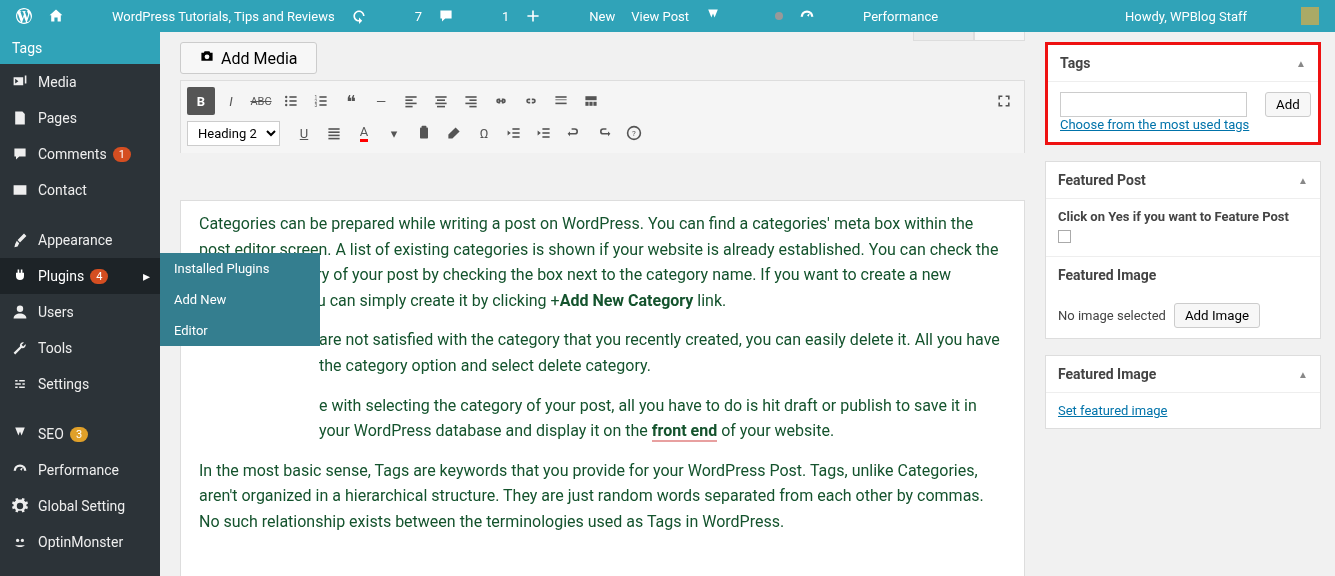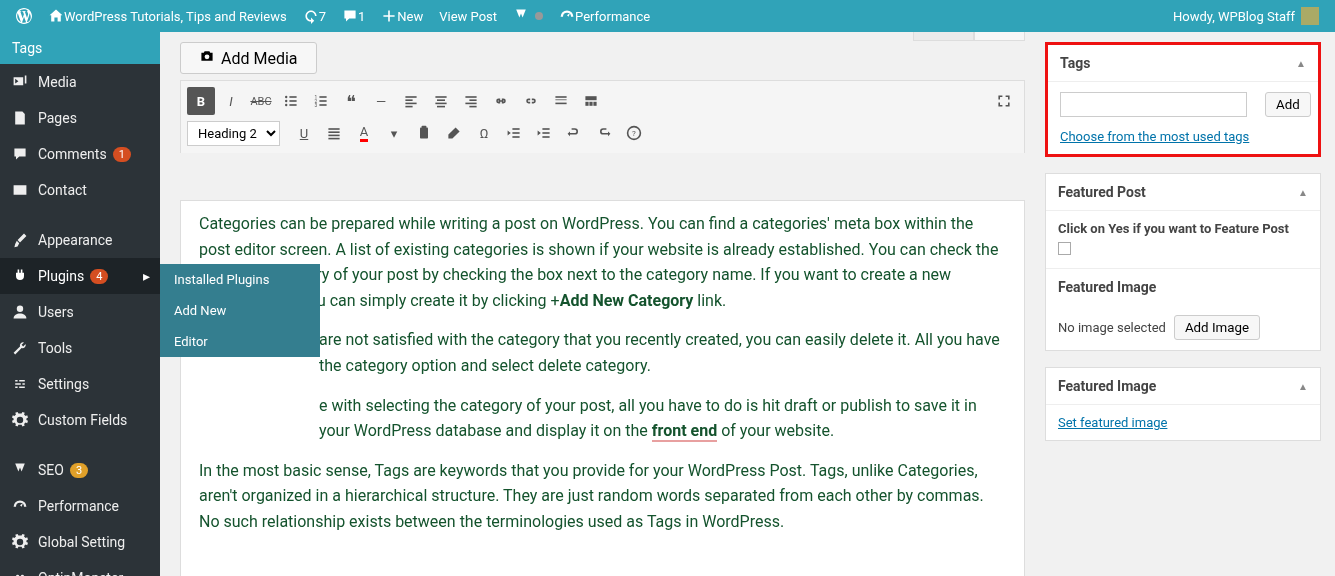--- a/index.html
+++ b/index.html
@@ -1,28 +1,28 @@
 <!DOCTYPE html>
 <html><head>
 <meta charset="utf-8">
 <style>
 *{box-sizing:border-box;margin:0;padding:0;font-family:-apple-system,BlinkMacSystemFont,"Segoe UI",Roboto,sans-serif;}
 body{background:#f1f1f1;font-size:13px;color:#444;overflow:hidden;}
 .admin-bar{background:#30a3b8;height:32px;display:flex;align-items:center;padding:0 8px;color:#fff;font-size:13px;}
-.admin-bar .ab-item{display:flex;align-items:center;padding:0 8px;height:32px;cursor:pointer;}
+.admin-bar .ab-item{display:flex;align-items:center;padding:0 8px;height:32px;cursor:pointer;gap:48px;}
 .admin-bar .spacer{flex:1;}
 .wrap{display:flex;height:calc(100vh - 32px);}
 .sidebar{width:160px;background:#2c3338;color:#eee;font-size:14px;position:relative;}
 .sidebar .top-label{background:#30a3b8;color:#fff;padding:8px 12px;font-size:14px;}
 .menu-item{display:flex;align-items:center;padding:8px 10px;cursor:pointer;color:#eee;}
 .menu-item.current{background:#1d2327;color:#fff;}
 .menu-item .micon{width:20px;height:20px;margin-right:8px;display:flex;align-items:center;justify-content:center;}
 .menu-item .badge{background:#d54e21;color:#fff;border-radius:10px;font-size:11px;padding:1px 6px;margin-left:6px;}
 .menu-item .badge.orange{background:#e0a029;}
-.submenu{position:absolute;left:160px;background:#347e8f;color:#fff;min-width:160px;z-index:100;top:232px;}
+.submenu{position:absolute;left:160px;background:#347e8f;color:#fff;min-width:160px;z-index:100;top:221px;}
 .submenu .sub-item{padding:8px 14px;cursor:pointer;font-size:13px;}
 .main{flex:1;padding:0 20px;background:#f1f1f1;overflow:hidden;}
 .editor-box{margin-top:10px;}
 .add-media-btn{background:#f7f7f7;border:1px solid #ccc;padding:5px 18px;border-radius:3px;cursor:pointer;display:inline-flex;align-items:center;font-size:16px;margin-bottom:6px;}
 .add-media-btn .micon{margin-right:6px;}
 .editor-tabs{float:right;margin-top:-30px;}
 .editor-tabs .etab{display:inline-block;padding:6px 12px;border:1px solid #ddd;background:#f7f7f7;font-size:13px;cursor:pointer;}
 .editor-tabs .etab.active{background:#ebebeb;color:#555;}
 .toolbar{background:#f5f5f5;border:1px solid #ddd;border-bottom:none;padding:4px;}
 .toolbar-row{display:flex;align-items:center;gap:2px;padding:2px;}
@@ -33,21 +33,21 @@
 .content{background:#fff;border:1px solid #ddd;padding:10px 18px;font-family:Georgia,serif;font-size:16px;line-height:1.6;color:#14532d;height:504px;overflow:hidden;margin-top:47px;}
 .content h2{font-size:28px;font-weight:bold;margin:18px 0 10px;}
 .content p{margin-bottom:14px;}
 .content .underline{border-bottom:2px solid #e8a0a0;font-weight:bold;}
 .right-col{width:290px;padding:10px 14px 0 0;}
 .postbox{background:#fff;border:1px solid #ddd;margin-bottom:16px;}
 .postbox.highlight{border:3px solid #e11;}
 .postbox-header{padding:10px 12px;font-weight:bold;font-size:14px;display:flex;justify-content:space-between;align-items:center;border-bottom:1px solid #eee;}
 .postbox-header .toggle{color:#888;font-size:10px;}
 .postbox-body{padding:10px 12px;font-size:13px;}
-.tag-input-row{display:flex;gap:18px;margin-bottom:12px;}
+.tag-input-row{display:flex;gap:18px;margin-bottom:0;}
 .tag-input-row input{flex:1;border:1px solid #ccc;padding:4px;}
 .tag-input-row button,.add-img-btn{border:1px solid #ccc;background:#f7f7f7;padding:4px 10px;cursor:pointer;border-radius:3px;}
 .hint{color:#666;font-style:italic;margin-bottom:10px;}
 .link{color:#0073aa;text-decoration:underline;cursor:pointer;}
 .checkbox{width:13px;height:13px;border:1px solid #aaa;display:inline-block;margin-top:6px;}
 .fi-row{display:flex;align-items:center;gap:8px;}
 svg{width:16px;height:16px;fill:currentColor;}
 </style>
 </head>
 <body>
@@ -177,28 +177,20 @@
         <span>Tools</span>
       </div>
     <div class="menu-item">
         <span class="micon">
           <svg viewBox="0 0 20 20">
             <path d="M4 5h3v2H4zm5 0h7v2H9zM4 9h7v2H4zm9 0h3v2h-3zM4 13h3v2H4zm5 0h7v2H9z"></path>
           </svg>
         </span>
         <span>Settings</span>
       </div>
-    <div class="menu-item">
-        <span class="micon">
-          <svg viewBox="0 0 20 20">
-            <path d="M10 6a4 4 0 100 8 4 4 0 000-8zm8 4l2 1-1 3-2-1a8 8 0 01-2 2l1 2-3 1-1-2h-4l-1 2-3-1 1-2a8 8 0 01-2-2l-2 1-1-3 2-1V8L0 7l1-3 2 1a8 8 0 012-2L4 1l3-1 1 2h4l1-2 3 1-1 2a8 8 0 012 2l2-1 1 3-2 1z"></path>
-          </svg>
-        </span>
-        <span>Custom Fields</span>
-      </div>
     <div style="height:14px"></div>
     <div class="menu-item">
         <span class="micon">
           <svg viewBox="0 0 20 20">
             <path d="M4 2h12l-4 10-2-5-2 5z"></path>
           </svg>
         </span>
         <span>SEO</span>
         <span class="badge orange">3</span>
       </div>

